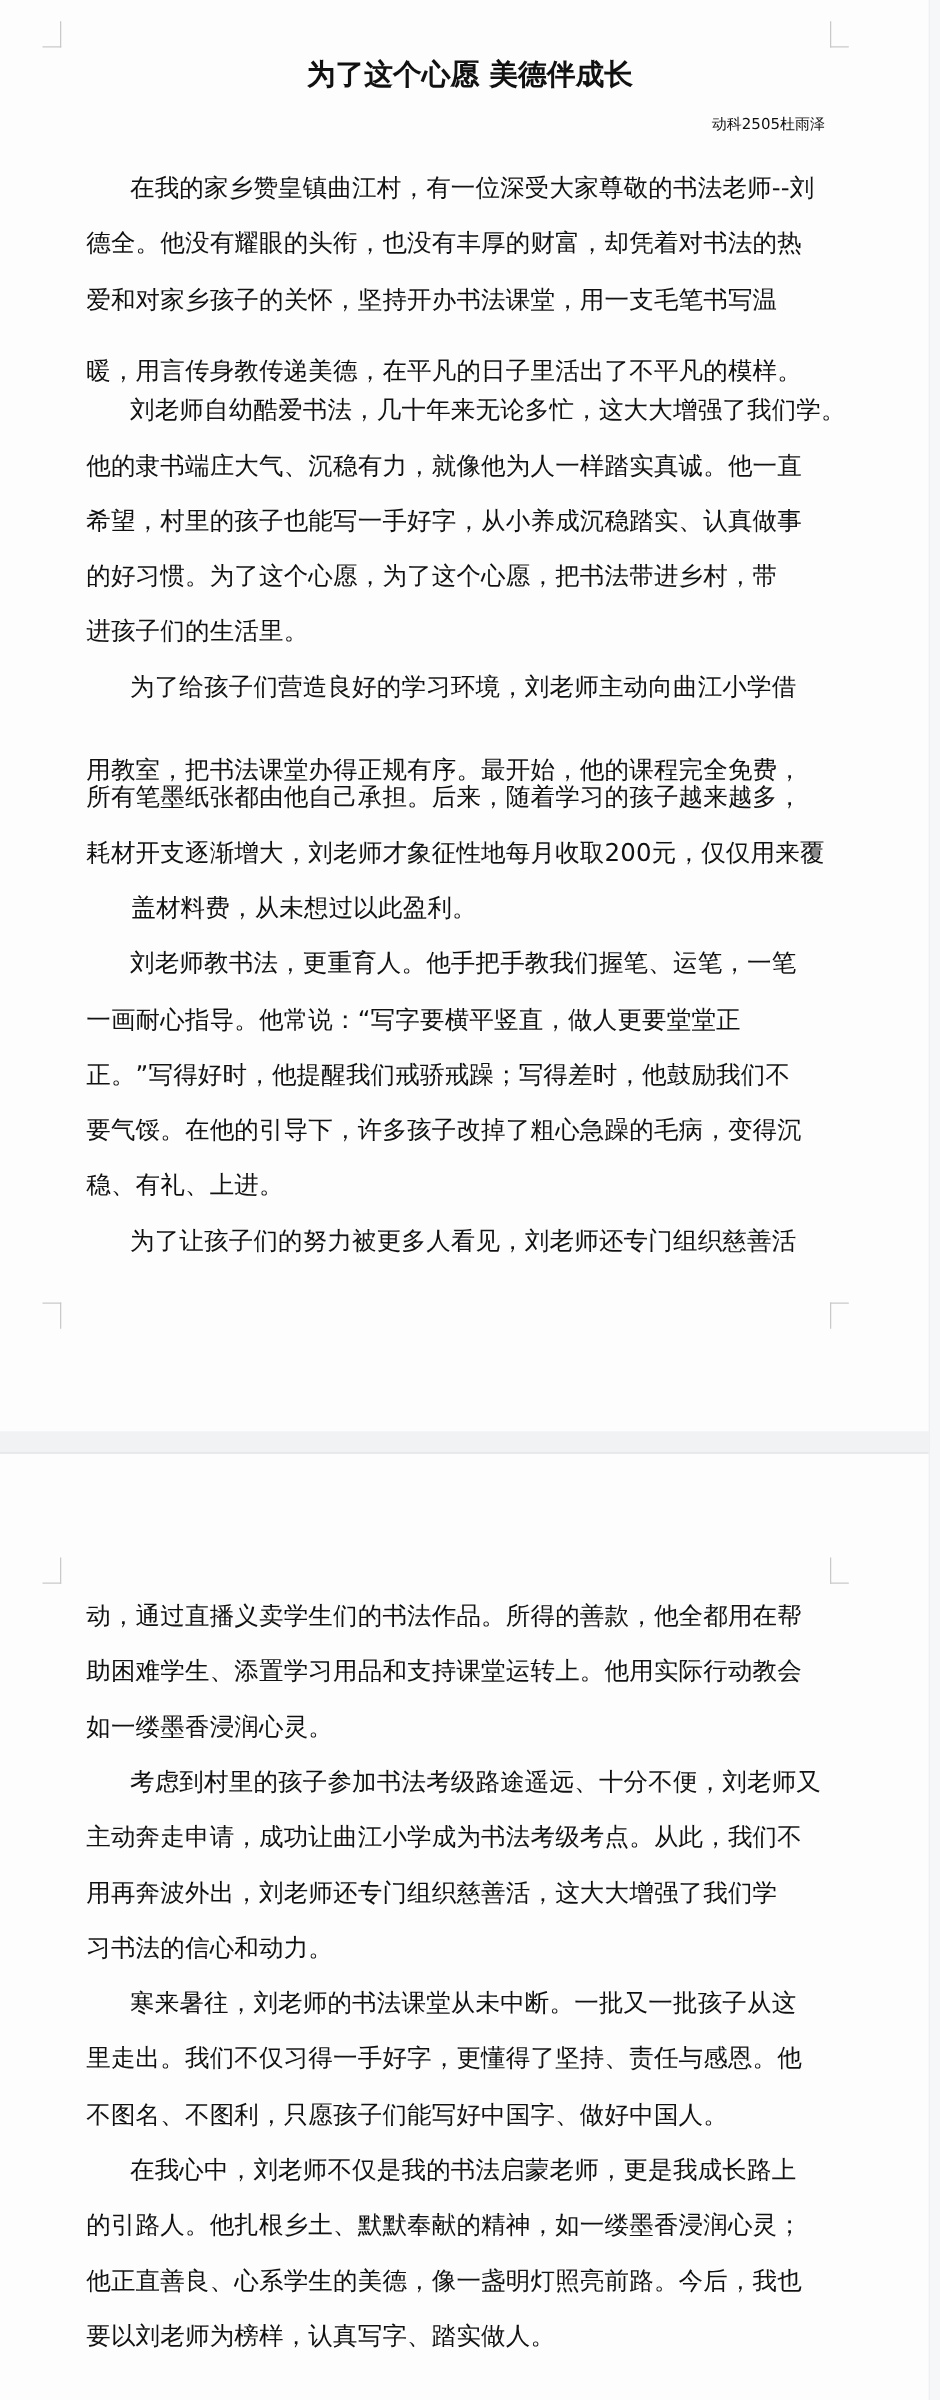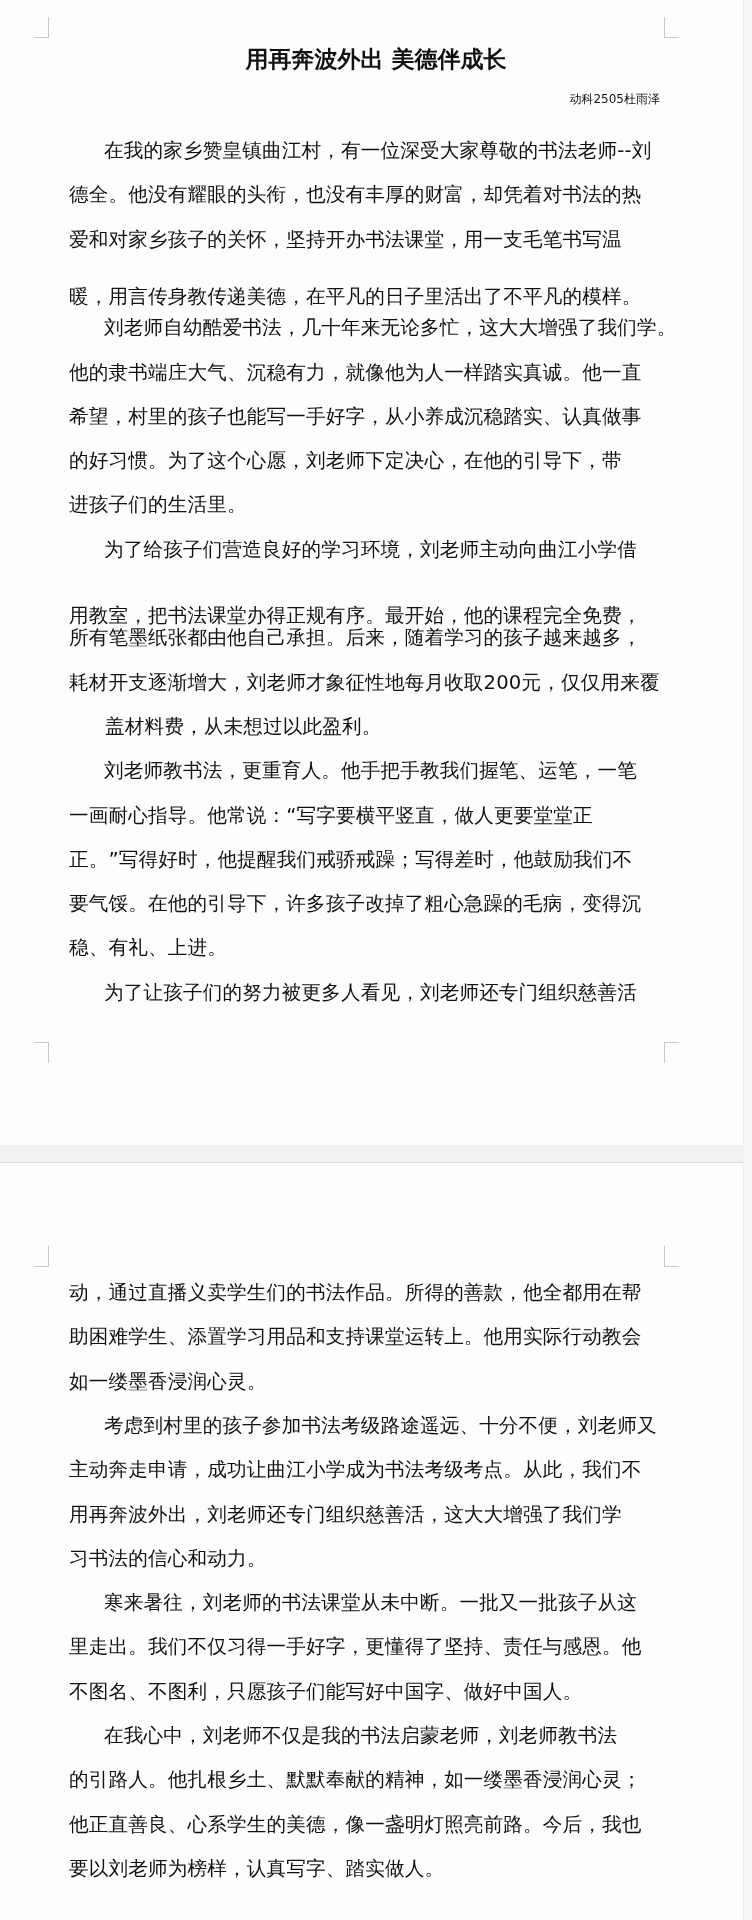--- a/index.html
+++ b/index.html
@@ -50,32 +50,32 @@
 <div class="rstrip"></div>
 
 <div class="corner tl" style="left:34px; top:17px;"></div>
 <div class="corner tr" style="left:664px; top:17px;"></div>
 <div class="corner bl" style="left:34px; top:1042px;"></div>
 <div class="corner br" style="left:664px; top:1042px;"></div>
 
 <div class="corner tl" style="left:34px; top:1246px;"></div>
 <div class="corner tr" style="left:664px; top:1246px;"></div>
 
-<div class="title">用再奔波外出 美德伴成长</div>
+<div class="title">为了这个心愿 美德伴成长</div>
 <div class="author">动科2505杜雨泽</div>
 
 <div id="p1">
     <div class="line" style="top: 139px; left: 104px;">在我的家乡赞皇镇曲江村，有一位深受大家尊敬的书法老师--刘</div>
     <div class="line" style="top: 183.3px;">德全。他没有耀眼的头衔，也没有丰厚的财富，却凭着对书法的热</div>
     <div class="line" style="top: 227.6px;">爱和对家乡孩子的关怀，坚持开办书法课堂，用一支毛笔书写温</div>
     <div class="line" style="top: 285px;">暖，用言传身教传递美德，在平凡的日子里活出了不平凡的模样。</div>
     <div class="line" style="top: 316.2px; left: 104px;">刘老师自幼酷爱书法，几十年来无论多忙，这大大增强了我们学。</div>
     <div class="line" style="top: 360.5px;">他的隶书端庄大气、沉稳有力，就像他为人一样踏实真诚。他一直</div>
     <div class="line" style="top: 404.8px;">希望，村里的孩子也能写一手好字，从小养成沉稳踏实、认真做事</div>
-    <div class="line" style="top: 449.1px;">的好习惯。为了这个心愿，刘老师下定决心，在他的引导下，带</div>
+    <div class="line" style="top: 449.1px;">的好习惯。为了这个心愿，为了这个心愿，把书法带进乡村，带</div>
     <div class="line" style="top: 493.4px;">进孩子们的生活里。</div>
     <div class="line" style="top: 537.7px; left: 104px;">为了给孩子们营造良好的学习环境，刘老师主动向曲江小学借</div>
     <div class="line" style="top: 604px; text-align: right;">用教室，把书法课堂办得正规有序。最开始，他的课程完全免费，</div>
     <div class="line" style="top: 626.3px;">所有笔墨纸张都由他自己承担。后来，随着学习的孩子越来越多，</div>
     <div class="line" style="top: 670.6px;">耗材开支逐渐增大，刘老师才象征性地每月收取200元，仅仅用来覆</div>
     <div class="line" style="top: 714.9px; margin-left: 36px;">盖材料费，从未想过以此盈利。</div>
     <div class="line" style="top: 759.2px; left: 104px;">刘老师教书法，更重育人。他手把手教我们握笔、运笔，一笔</div>
     <div class="line" style="top: 803.5px;">一画耐心指导。他常说：“写字要横平竖直，做人更要堂堂正</div>
     <div class="line" style="top: 847.8px;">正。”写得好时，他提醒我们戒骄戒躁；写得差时，他鼓励我们不</div>
     <div class="line" style="top: 892.1px;">要气馁。在他的引导下，许多孩子改掉了粗心急躁的毛病，变得沉</div>
@@ -86,17 +86,17 @@
     <div class="line" style="top: 1281px;">动，通过直播义卖学生们的书法作品。所得的善款，他全都用在帮</div>
     <div class="line" style="top: 1325.3px;">助困难学生、添置学习用品和支持课堂运转上。他用实际行动教会</div>
     <div class="line" style="top: 1369.6px;">如一缕墨香浸润心灵。</div>
     <div class="line" style="top: 1413.9px; left: 104px;">考虑到村里的孩子参加书法考级路途遥远、十分不便，刘老师又</div>
     <div class="line" style="top: 1458.2px;">主动奔走申请，成功让曲江小学成为书法考级考点。从此，我们不</div>
     <div class="line" style="top: 1502.5px;">用再奔波外出，刘老师还专门组织慈善活，这大大增强了我们学</div>
     <div class="line" style="top: 1546.8px;">习书法的信心和动力。</div>
     <div class="line" style="top: 1591.1px; left: 104px;">寒来暑往，刘老师的书法课堂从未中断。一批又一批孩子从这</div>
     <div class="line" style="top: 1635.4px;">里走出。我们不仅习得一手好字，更懂得了坚持、责任与感恩。他</div>
     <div class="line" style="top: 1679.7px;">不图名、不图利，只愿孩子们能写好中国字、做好中国人。</div>
-    <div class="line" style="top: 1724px; left: 104px;">在我心中，刘老师不仅是我的书法启蒙老师，刘老师教书法</div>
+    <div class="line" style="top: 1724px; left: 104px;">在我心中，刘老师不仅是我的书法启蒙老师，更是我成长路上</div>
     <div class="line" style="top: 1768.3px;">的引路人。他扎根乡土、默默奉献的精神，如一缕墨香浸润心灵；</div>
     <div class="line" style="top: 1812.6px;">他正直善良、心系学生的美德，像一盏明灯照亮前路。今后，我也</div>
     <div class="line" style="top: 1856.9px;">要以刘老师为榜样，认真写字、踏实做人。</div>
   </div>
 
 </body></html>

